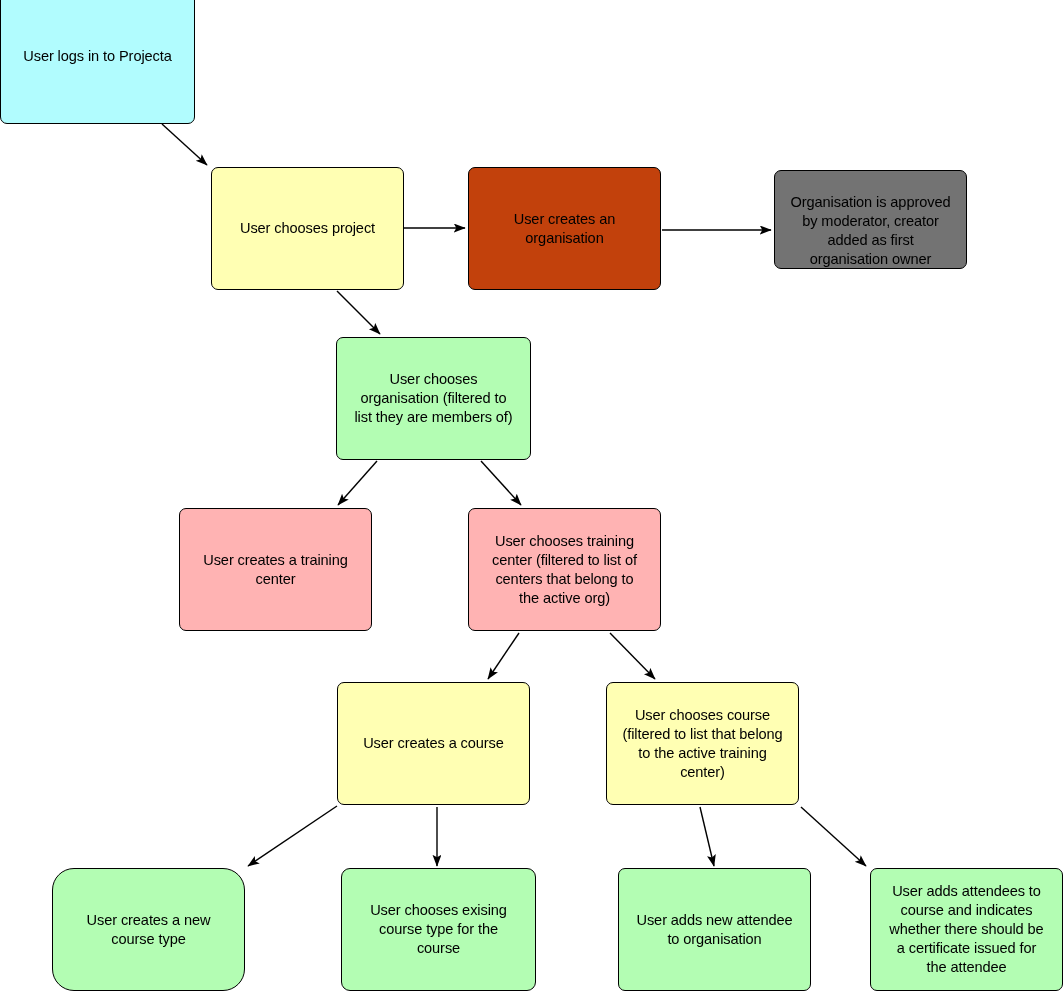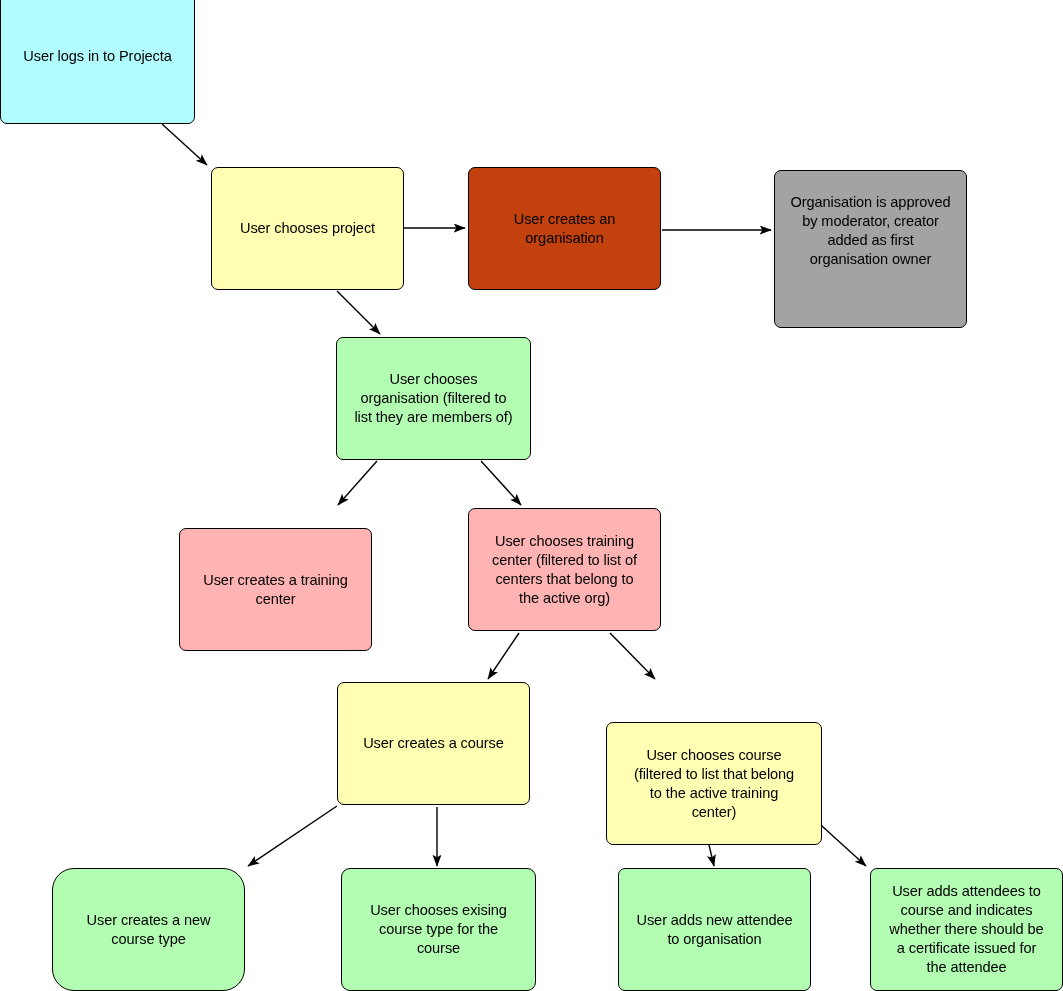--- a/index.html
+++ b/index.html
@@ -80,50 +80,50 @@
 
   <div class="node v-center" style="left:179px;top:167px;width:193px;height:123px;background:#ffffb3;margin-left:32px;">
     <span class="label">User chooses project</span>
   </div>
 
   <div class="node v-center" style="left:468px;top:167px;width:193px;height:123px;background:#c2410c;">
     <span class="label">User creates an
 organisation</span>
   </div>
 
-  <div class="node v-top2" style="left:774px;top:170px;width:193px;height:158px;background:#a3a3a3;">
+  <div class="node v-top2" style="left:774px;top:170px;width:193px;height:99px;background:#737373;">
     <span class="label">Organisation is approved
 by moderator, creator
 added as first
 organisation owner</span>
   </div>
 
   <div class="node v-center" style="left:336px;top:337px;width:195px;height:123px;background:#b3fdb3;">
     <span class="label">User chooses
 organisation (filtered to
 list they are members of)</span>
   </div>
 
-  <div class="node v-center" style="left:179px;top:508px;width:193px;height:123px;background:#ffb3b3;margin-top:20px;">
+  <div class="node v-center" style="left:179px;top:508px;width:193px;height:123px;background:#ffb3b3;">
     <span class="label">User creates a training
 center</span>
   </div>
 
   <div class="node v-center" style="left:468px;top:508px;width:193px;height:123px;background:#ffb3b3;">
     <span class="label">User chooses training
 center (filtered to list of
 centers that belong to
 the active org)</span>
   </div>
 
   <div class="node v-center" style="left:337px;top:682px;width:193px;height:123px;background:#ffffb3;">
     <span class="label">User creates a course</span>
   </div>
 
-  <div class="node v-center" style="left:606px;top:682px;width:216px;height:123px;background:#ffffb3;margin-top:40px;">
+  <div class="node v-center" style="left:606px;top:682px;width:193px;height:123px;background:#ffffb3;">
     <span class="label">User chooses course
 (filtered to list that belong
 to the active training
 center)</span>
   </div>
 
   <div class="node v-center" style="left:52px;top:868px;width:193px;height:123px;background:#b3fdb3;border-radius:22px;">
     <span class="label">User creates a new
 course type</span>
   </div>

